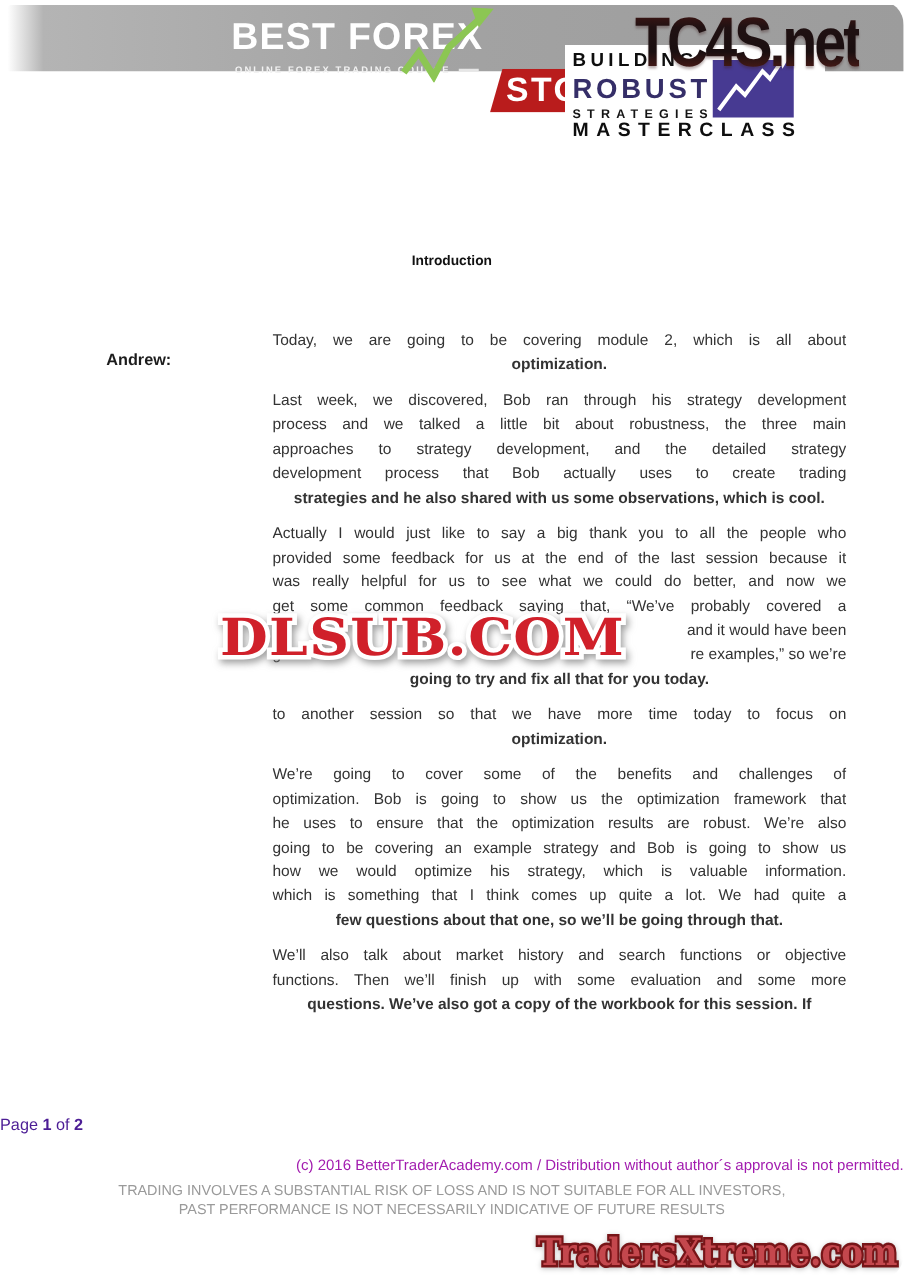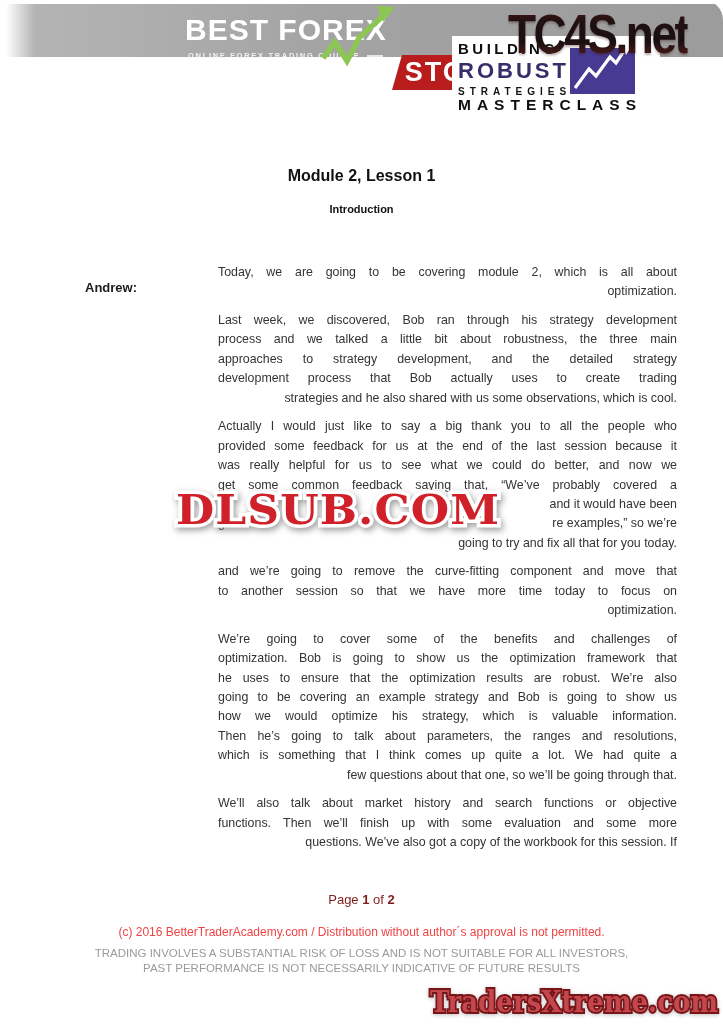--- a/index.html
+++ b/index.html
@@ -41,35 +41,35 @@
   .doc-title{position:absolute;left:0;top:167px;width:723px;text-align:center;
         font-size:16px;font-weight:bold;color:#111;}
   .doc-subtitle{position:absolute;left:0;top:203px;width:723px;text-align:center;
         font-size:11px;font-weight:bold;color:#111;}
   .speaker{position:absolute;left:85px;top:280px;font-size:13px;font-weight:bold;color:#1c1c1c;}
   .transcript{position:absolute;left:218px;top:263px;width:459px;
         font-size:12.4px;line-height:19.4px;color:#333;}
   .para{margin:0 0 9.3px 0;}
   .line{height:19.4px;overflow:hidden;white-space:normal;}
   .line.just{text-align:justify;text-align-last:justify;}
-  .line.last{text-align:right;}
+  .line.last{text-align:center;font-weight:bold;}
   .line.split{display:flex;justify-content:space-between;}
 
   
   .wm-center{position:absolute;left:168px;top:482px;z-index:6;
         filter:drop-shadow(2px 3px 3px rgba(110,110,110,0.65));}
   .wm-bottom{position:absolute;left:424px;top:980px;z-index:6;
         filter:drop-shadow(0 1px 2px rgba(0,0,0,0.25));}
 
   
-  .page-num{position:absolute;left:0;top:892px;width:723px;text-align:center;
-        font-size:13px;color:#7f1d1d;}
+  .page-num{position:absolute;left:0;top:892px;width:723px;
+        font-size:13px;color:#4c1d95;}
   .page-num b{font-weight:bold;}
-  .copyright{position:absolute;left:0;top:925px;width:723px;text-align:center;
-        font-size:12px;color:#ef4444;}
+  .copyright{position:absolute;left:0;top:925px;width:723px;text-align:right;
+        font-size:12px;color:#a21caf;}
   .disclaimer{position:absolute;left:0;top:946px;width:723px;text-align:center;
         font-size:11.5px;line-height:14.5px;color:#9a9a9a;}
 </style>
 </head>
 <body>
 
 <div class="page">
 
   <div class="band"></div>
 
@@ -94,21 +94,20 @@
     <svg class="mc-square" width="66" height="58" viewBox="0 0 66 58">
       <rect x="0" y="10" width="65" height="46" fill="#473a92"></rect>
       <polyline points="5,50 19,31 26,38 40,19 46,25 56,10" fill="none" stroke="#ffffff" stroke-width="3.2"></polyline>
       <polygon points="51,3 63,5 56,17" fill="#ffffff"></polygon>
     </svg>
     <div class="mc-l4">MASTERCLASS</div>
   </div>
 
   <div class="tc4s">TC4S.net</div>
 
-  <div class="doc-title">Module 2, Lesson 1</div>
   <div class="doc-subtitle">Introduction</div>
 
   <div class="speaker">Andrew:</div>
   <div class="transcript">
       <div class="para">
         <div class="line just">Today, we are going to be covering module 2, which is all about</div>
         <div class="line last">optimization.</div>
       </div>
       <div class="para">
         <div class="line just">Last week, we discovered, Bob ran through his strategy development</div>
@@ -126,31 +125,29 @@
           <span>l</span>
           <span>and it would have been</span>
         </div>
         <div class="line split">
           <span>g</span>
           <span>re examples,” so we’re</span>
         </div>
         <div class="line last">going to try and fix all that for you today.</div>
       </div>
       <div class="para">
-        <div class="line just">and we’re going to remove the curve-fitting component and move that</div>
         <div class="line just">to another session so that we have more time today to focus on</div>
         <div class="line last">optimization.</div>
       </div>
       <div class="para">
         <div class="line just">We’re going to cover some of the benefits and challenges of</div>
         <div class="line just">optimization. Bob is going to show us the optimization framework that</div>
         <div class="line just">he uses to ensure that the optimization results are robust. We’re also</div>
         <div class="line just">going to be covering an example strategy and Bob is going to show us</div>
         <div class="line just">how we would optimize his strategy, which is valuable information.</div>
-        <div class="line just">Then he’s going to talk about parameters, the ranges and resolutions,</div>
         <div class="line just">which is something that I think comes up quite a lot. We had quite a</div>
         <div class="line last">few questions about that one, so we’ll be going through that.</div>
       </div>
       <div class="para">
         <div class="line just">We’ll also talk about market history and search functions or objective</div>
         <div class="line just">functions. Then we’ll finish up with some evaluation and some more</div>
         <div class="line last">questions. We’ve also got a copy of the workbook for this session. If</div>
       </div>
     </div>
 

